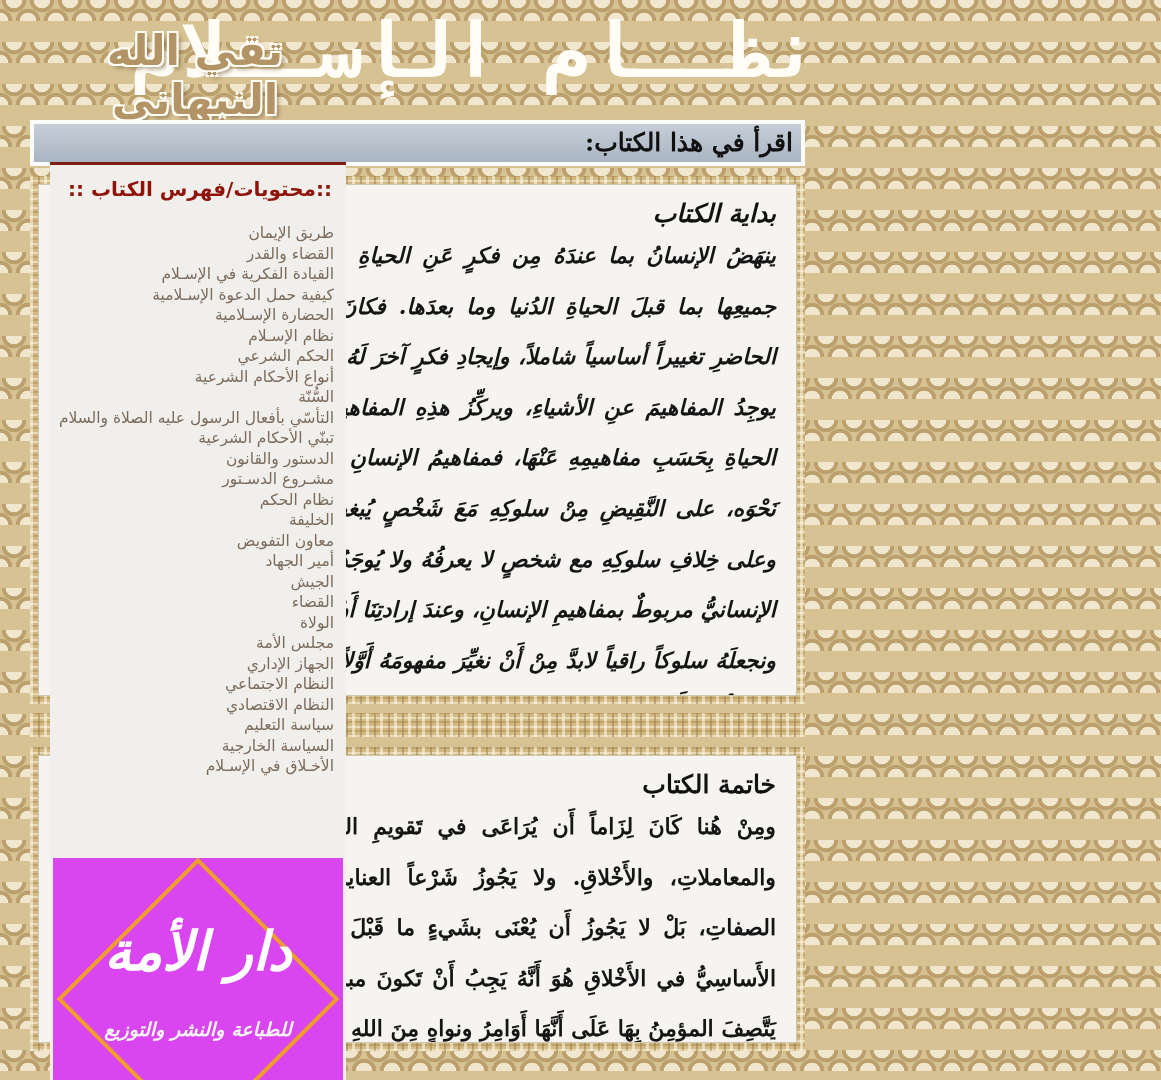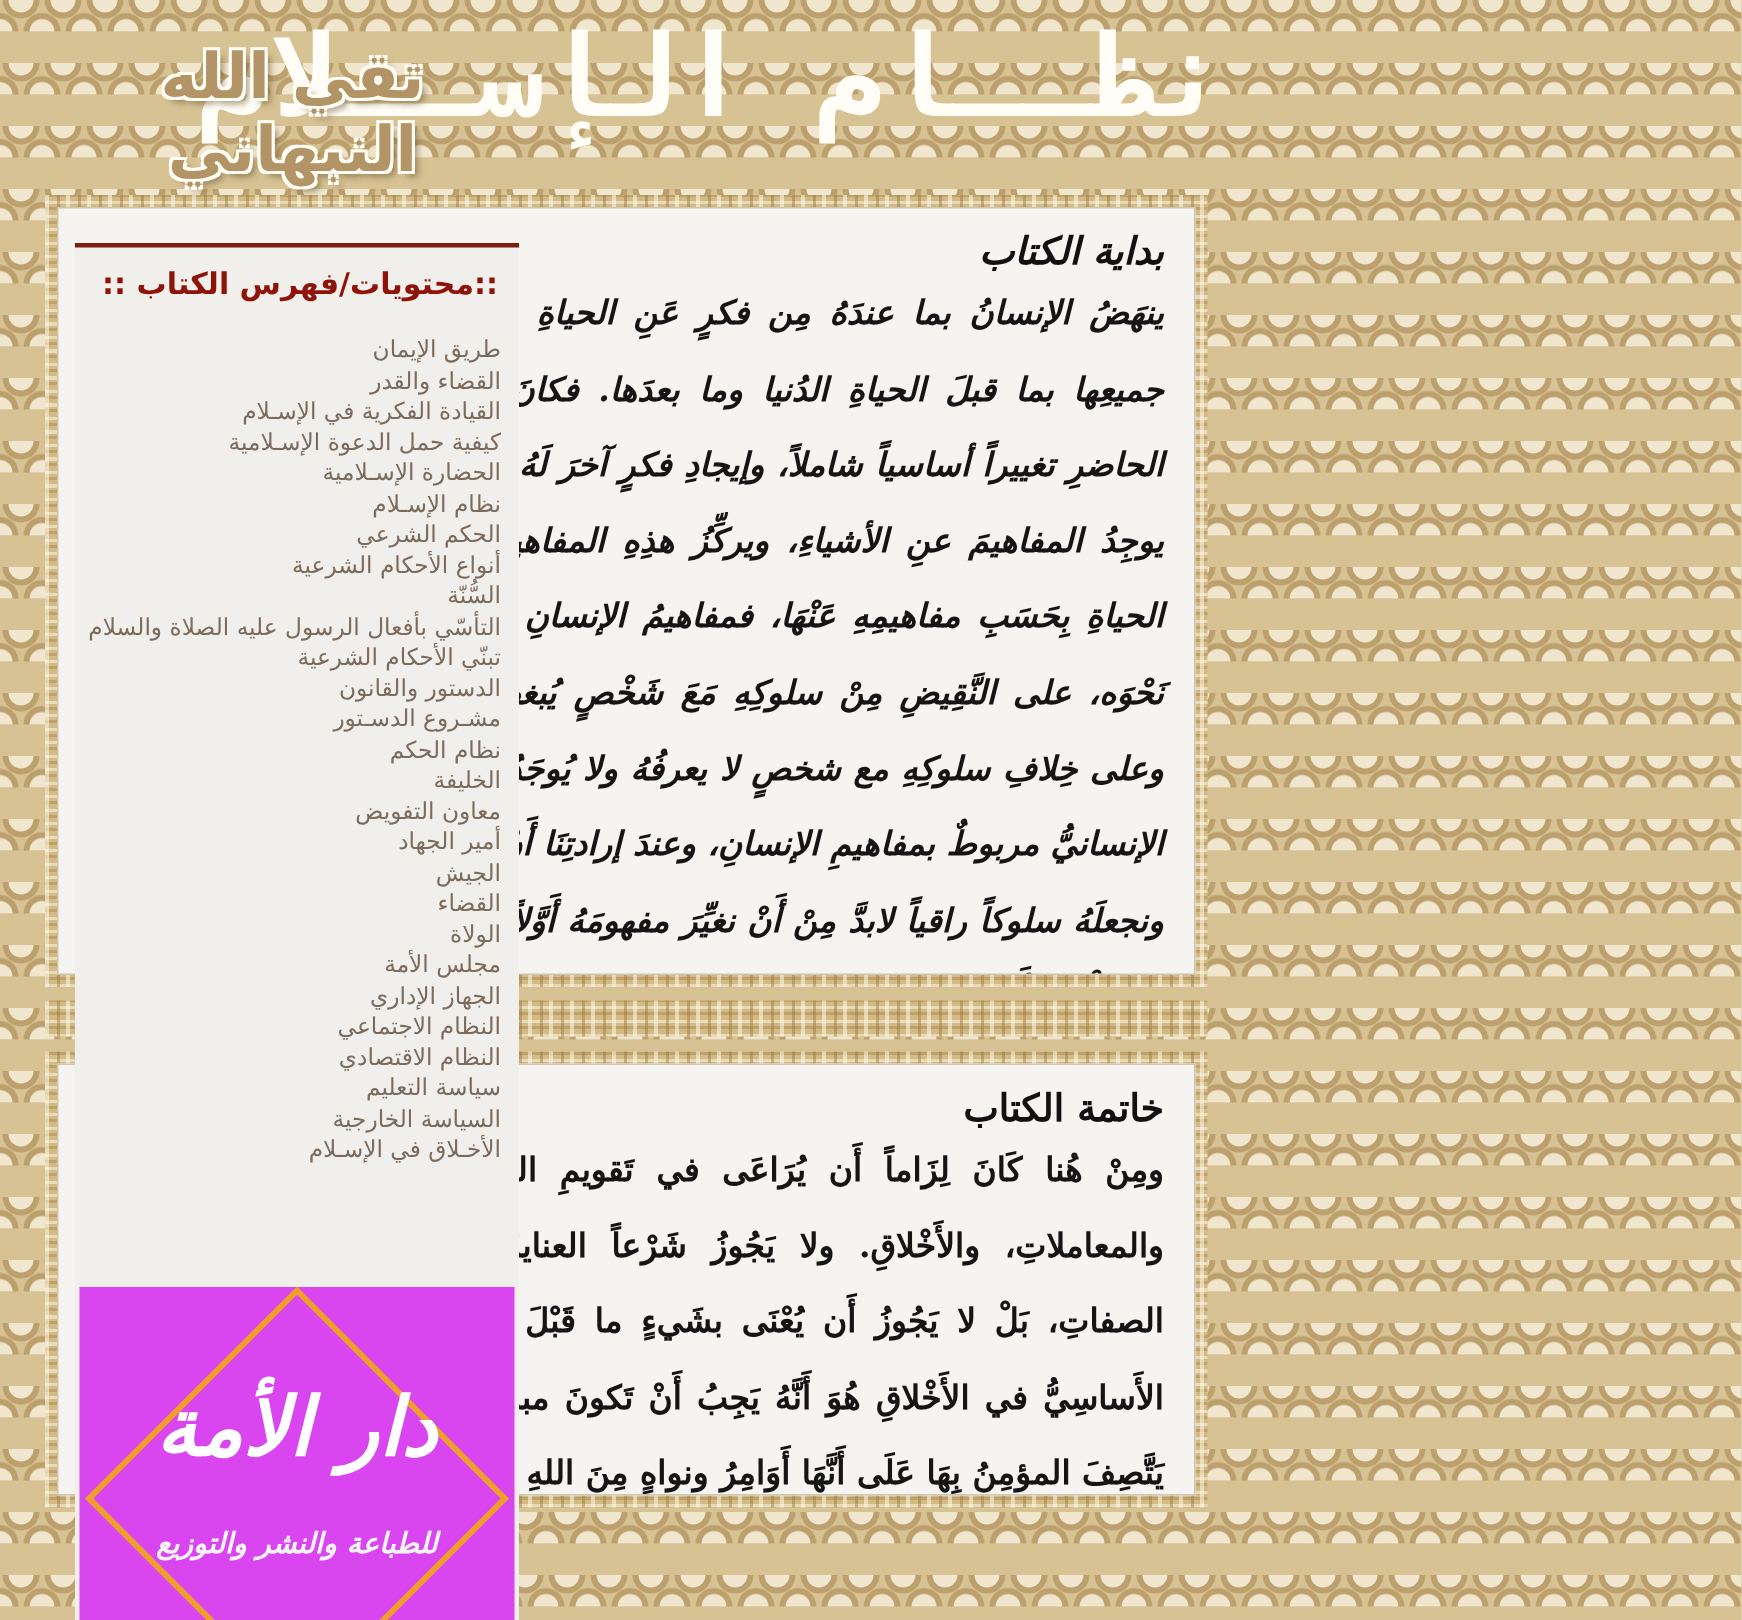--- a/index.html
+++ b/index.html
@@ -107,20 +107,23 @@
 </head>
 <body>
 
 <div class="page">
 
   <div class="book-title">نظــام الإســلام</div>
   <div class="author-name">تقي الله النبهاني</div>
 
   <div class="main-col">
 
+    <div class="read-bar-wrap">
+      <div class="read-bar">اقرأ في هذا الكتاب:</div>
+    </div>
 
     <div class="text-block block-1 gold-frame">
       <div class="text-inner">
         <div class="block-heading">بداية الكتاب</div>
         <div class="block-body">ينهَضُ الإنسانُ بما عندَهُ مِن فكرٍ عَنِ الحياةِ والكونِ والإنسانِ، وَعَن عَلاقَتِهَا جميعِها بما قبلَ الحياةِ الدُنيا وما بعدَها. فكانَ لا بُدَّ مِن تغييرِ فكرِ الإنسانِ الحاضرِ تغييراً أساسياً شاملاً، وإيجادِ فكرٍ آخرَ لَهُ حتّى ينهَضَ، لأَنَّ الفكرَ هو الذي يوجِدُ المفاهيمَ عنِ الأشياءِ، ويركِّزُ هذِهِ المفاهيمَ. والإنسانُ يُكَيِّفُ سلوكَهُ في الحياةِ بِحَسَبِ مفاهيمِهِ عَنْهَا، فمفاهيمُ الإنسانِ عَنْ شخصٍ يُحِبُّهُ تُكيِّفُ سلوكَه نَحْوَه، على النَّقِيضِ مِنْ سلوكِهِ مَعَ شَخْصٍ يُبغضُهُ وعندَهُ مفاهيمُ البُغْضِ عَنْهُ، وعلى خِلافِ سلوكِهِ مع شخصٍ لا يعرفُهُ ولا يُوجَدُ لَدَيْهِ أيُّ مفهومٍ عَنْه، فالسلوكُ الإنسانيُّ مربوطٌ بمفاهيمِ الإنسانِ، وعندَ إرادتِنَا أَنْ نغيِّرَ سلوكَ الإنسانِ المنخفِضِ ونجعلَهُ سلوكاً راقياً لابدَّ مِنْ أَنْ نغيِّرَ مفهومَهُ أَوَّلاً: {إِنَّ اللَّهَ لاَ يُغَيِّرُ مَا بِقَوْمٍ حَتَّى يُغَيِّرُواْ مَا بِأَنْفُسِهِمْ }</div>
       </div>
     </div>
 
     <div class="divider gold-frame"></div>
 

